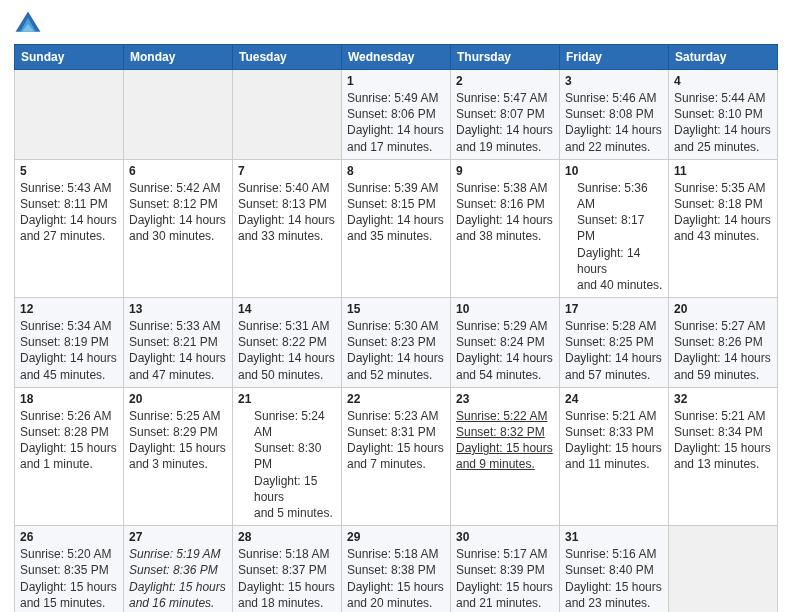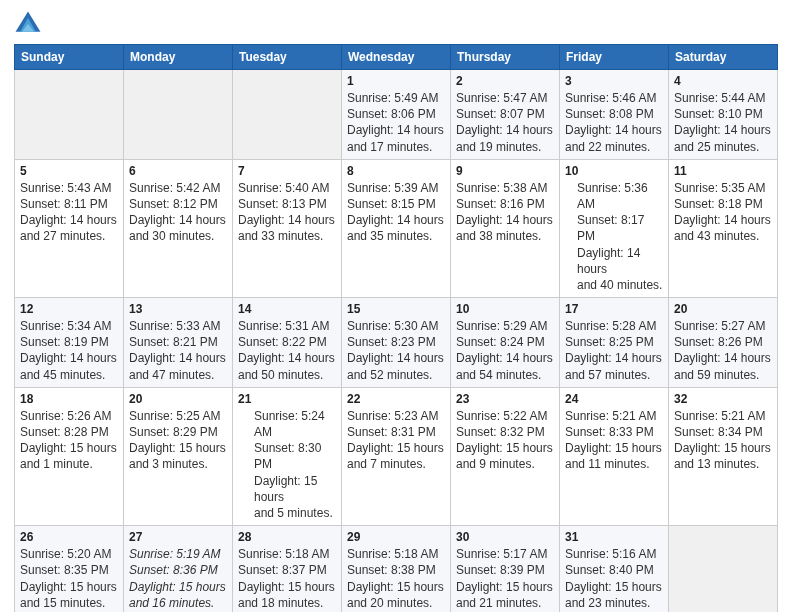--- a/index.html
+++ b/index.html
@@ -300,21 +300,21 @@
           </td>
           <td>
             <span class="day-number">22</span>
             <div class="cell-content" style="white-space: pre-line;">Sunrise: 5:23 AM
 Sunset: 8:31 PM
 Daylight: 15 hours
 and 7 minutes.</div>
           </td>
           <td>
             <span class="day-number">23</span>
-            <div class="cell-content" style="white-space: pre-line;">Sunrise: 5:22 AM
+            <div class="cell-content" style="white-space: pre-line; text-decoration: underline;">Sunrise: 5:22 AM
 Sunset: 8:32 PM
 Daylight: 15 hours
 and 9 minutes.</div>
           </td>
           <td>
             <span class="day-number">24</span>
             <div class="cell-content" style="white-space: pre-line;">Sunrise: 5:21 AM
 Sunset: 8:33 PM
 Daylight: 15 hours
 and 11 minutes.</div>

